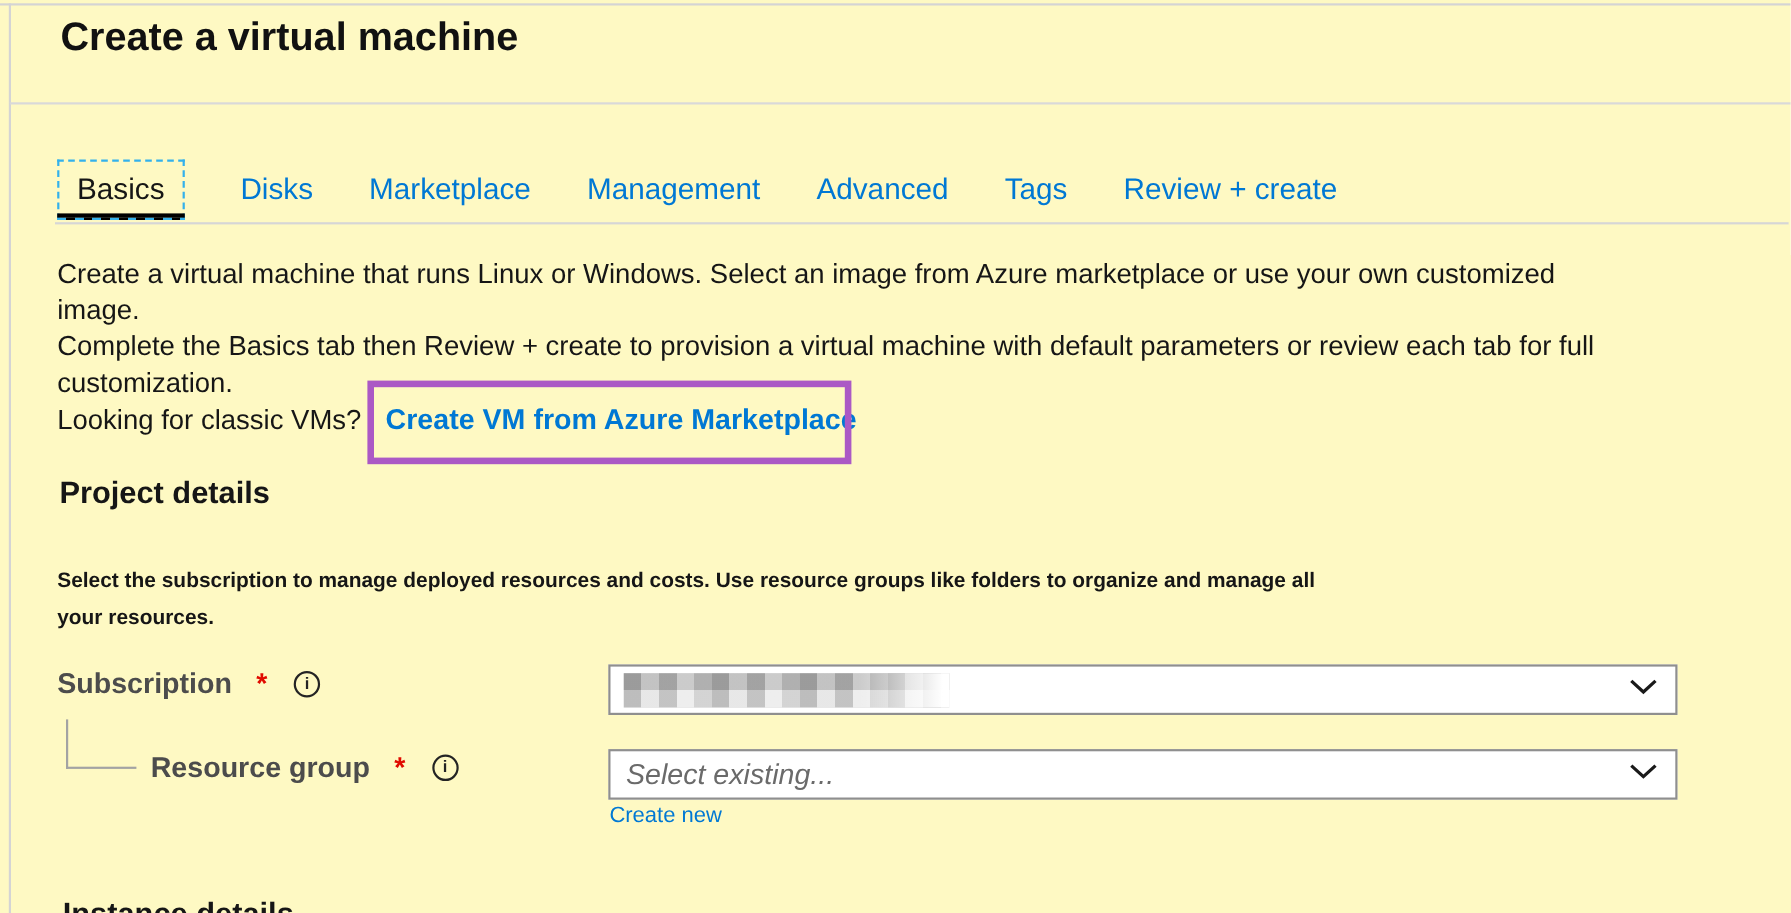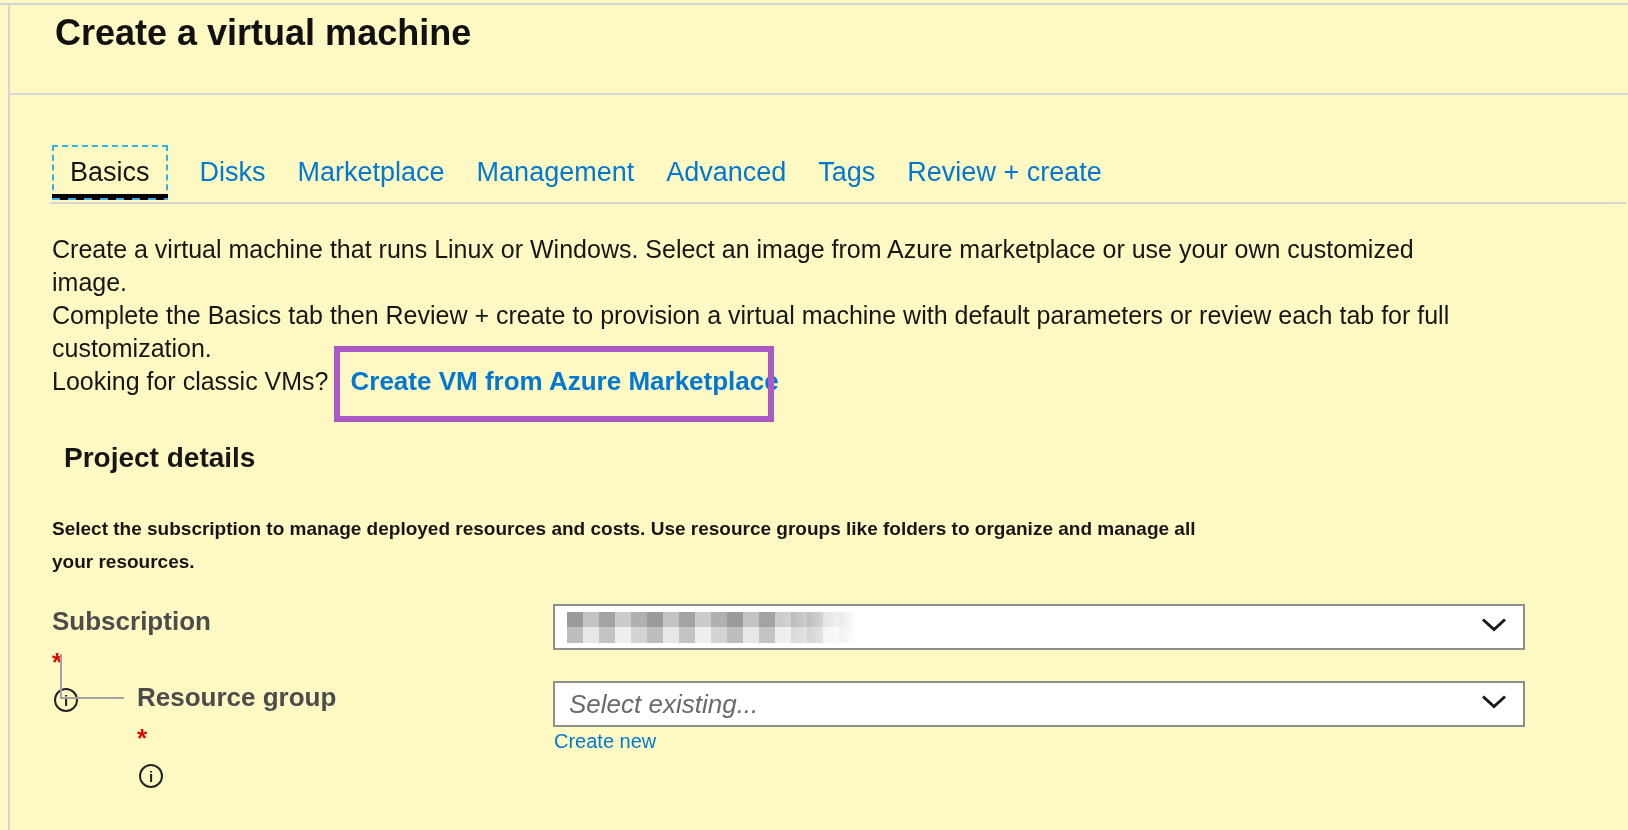--- a/index.html
+++ b/index.html
@@ -7,45 +7,45 @@
         font-family:"Liberation Sans","DejaVu Sans",sans-serif;color:#161616;}
 
   
   .top-border{position:absolute;left:0;top:3px;right:0;height:2px;background:#d4d4d4;}
   .left-border{position:absolute;left:8px;top:3px;bottom:0;width:2px;background:#d4d4d4;}
   .header-divider{position:absolute;left:9px;right:0;top:93px;height:2px;background:#d9d9d9;}
 
   .page-title{position:absolute;left:55px;top:12px;margin:0;font-size:36px;font-weight:700;color:#111;}
 
   
-  .tabbar{position:absolute;left:52px;top:145px;display:flex;align-items:center;gap:32px;}
+  .tabbar{position:absolute;left:52px;top:145px;display:flex;align-items:center;gap:51px;}
   .tab{font-size:27px;color:#0078d4;white-space:nowrap;cursor:pointer;}
   .tab.active{position:relative;color:#161616;border:2px dashed #33b1ec;padding:10px 16px;}
   .active-underline{position:absolute;left:-2px;right:-2px;bottom:-2px;height:6px;
       background-image:repeating-linear-gradient(90deg,#33b1ec 0 8px,#000 8px 16px),linear-gradient(#000,#000);
       background-size:100% 2px,100% 4px;background-position:left bottom,left top;background-repeat:no-repeat;}
   .tab-divider{position:absolute;left:50px;right:2px;top:202px;height:2px;background:#d6d6d6;}
 
   
   .intro{position:absolute;left:52px;top:233px;font-size:25px;line-height:33px;white-space:nowrap;}
   .tline{height:33px;}
   .link{color:#0078d4;text-decoration:none;cursor:pointer;}
   .marketplace-link{margin-left:22px;font-size:26px;font-weight:bold;}
   .purple-box{position:absolute;left:334px;top:346px;width:440px;height:76px;
       border:6px solid #ab59c5;box-sizing:border-box;pointer-events:none;}
 
-  .section-heading{position:absolute;margin:12px;font-size:28px;font-weight:700;color:#161616;white-space:nowrap;}
+  .section-heading{position:absolute;margin:2px;font-size:28px;font-weight:700;color:#161616;white-space:nowrap;}
   #project-heading{left:52px;top:430px;}
   #instance-heading{left:55px;top:813px;}
 
   .pd-desc{position:absolute;left:52px;top:512px;font-size:19px;line-height:33px;white-space:nowrap;font-weight:bold;}
 
   
-  .field-label{position:absolute;display:flex;gap:10px;
-      font-size:26px;font-weight:600;color:#4c4c4c;white-space:nowrap;flex-direction:column;}
+  .field-label{position:absolute;display:flex;align-items:center;gap:22px;
+      font-size:26px;font-weight:600;color:#4c4c4c;white-space:nowrap;}
   #subscription-label{left:52px;top:606px;}
   #resourcegroup-label{left:137px;top:682px;}
   .req{color:#e00b00;font-weight:700;font-size:26px;}
   .info-circle{width:24px;height:24px;border:2px solid #242424;border-radius:50%;box-sizing:border-box;
       display:inline-flex;align-items:center;justify-content:center;
       font-size:15px;color:#242424;font-style:normal;cursor:pointer;margin-left:2px;}
 
   .connector-v{position:absolute;left:60px;top:654px;width:2px;height:45px;background:#a3a3a3;}
   .connector-h{position:absolute;left:60px;top:697px;width:64px;height:2px;background:#a3a3a3;}
 

